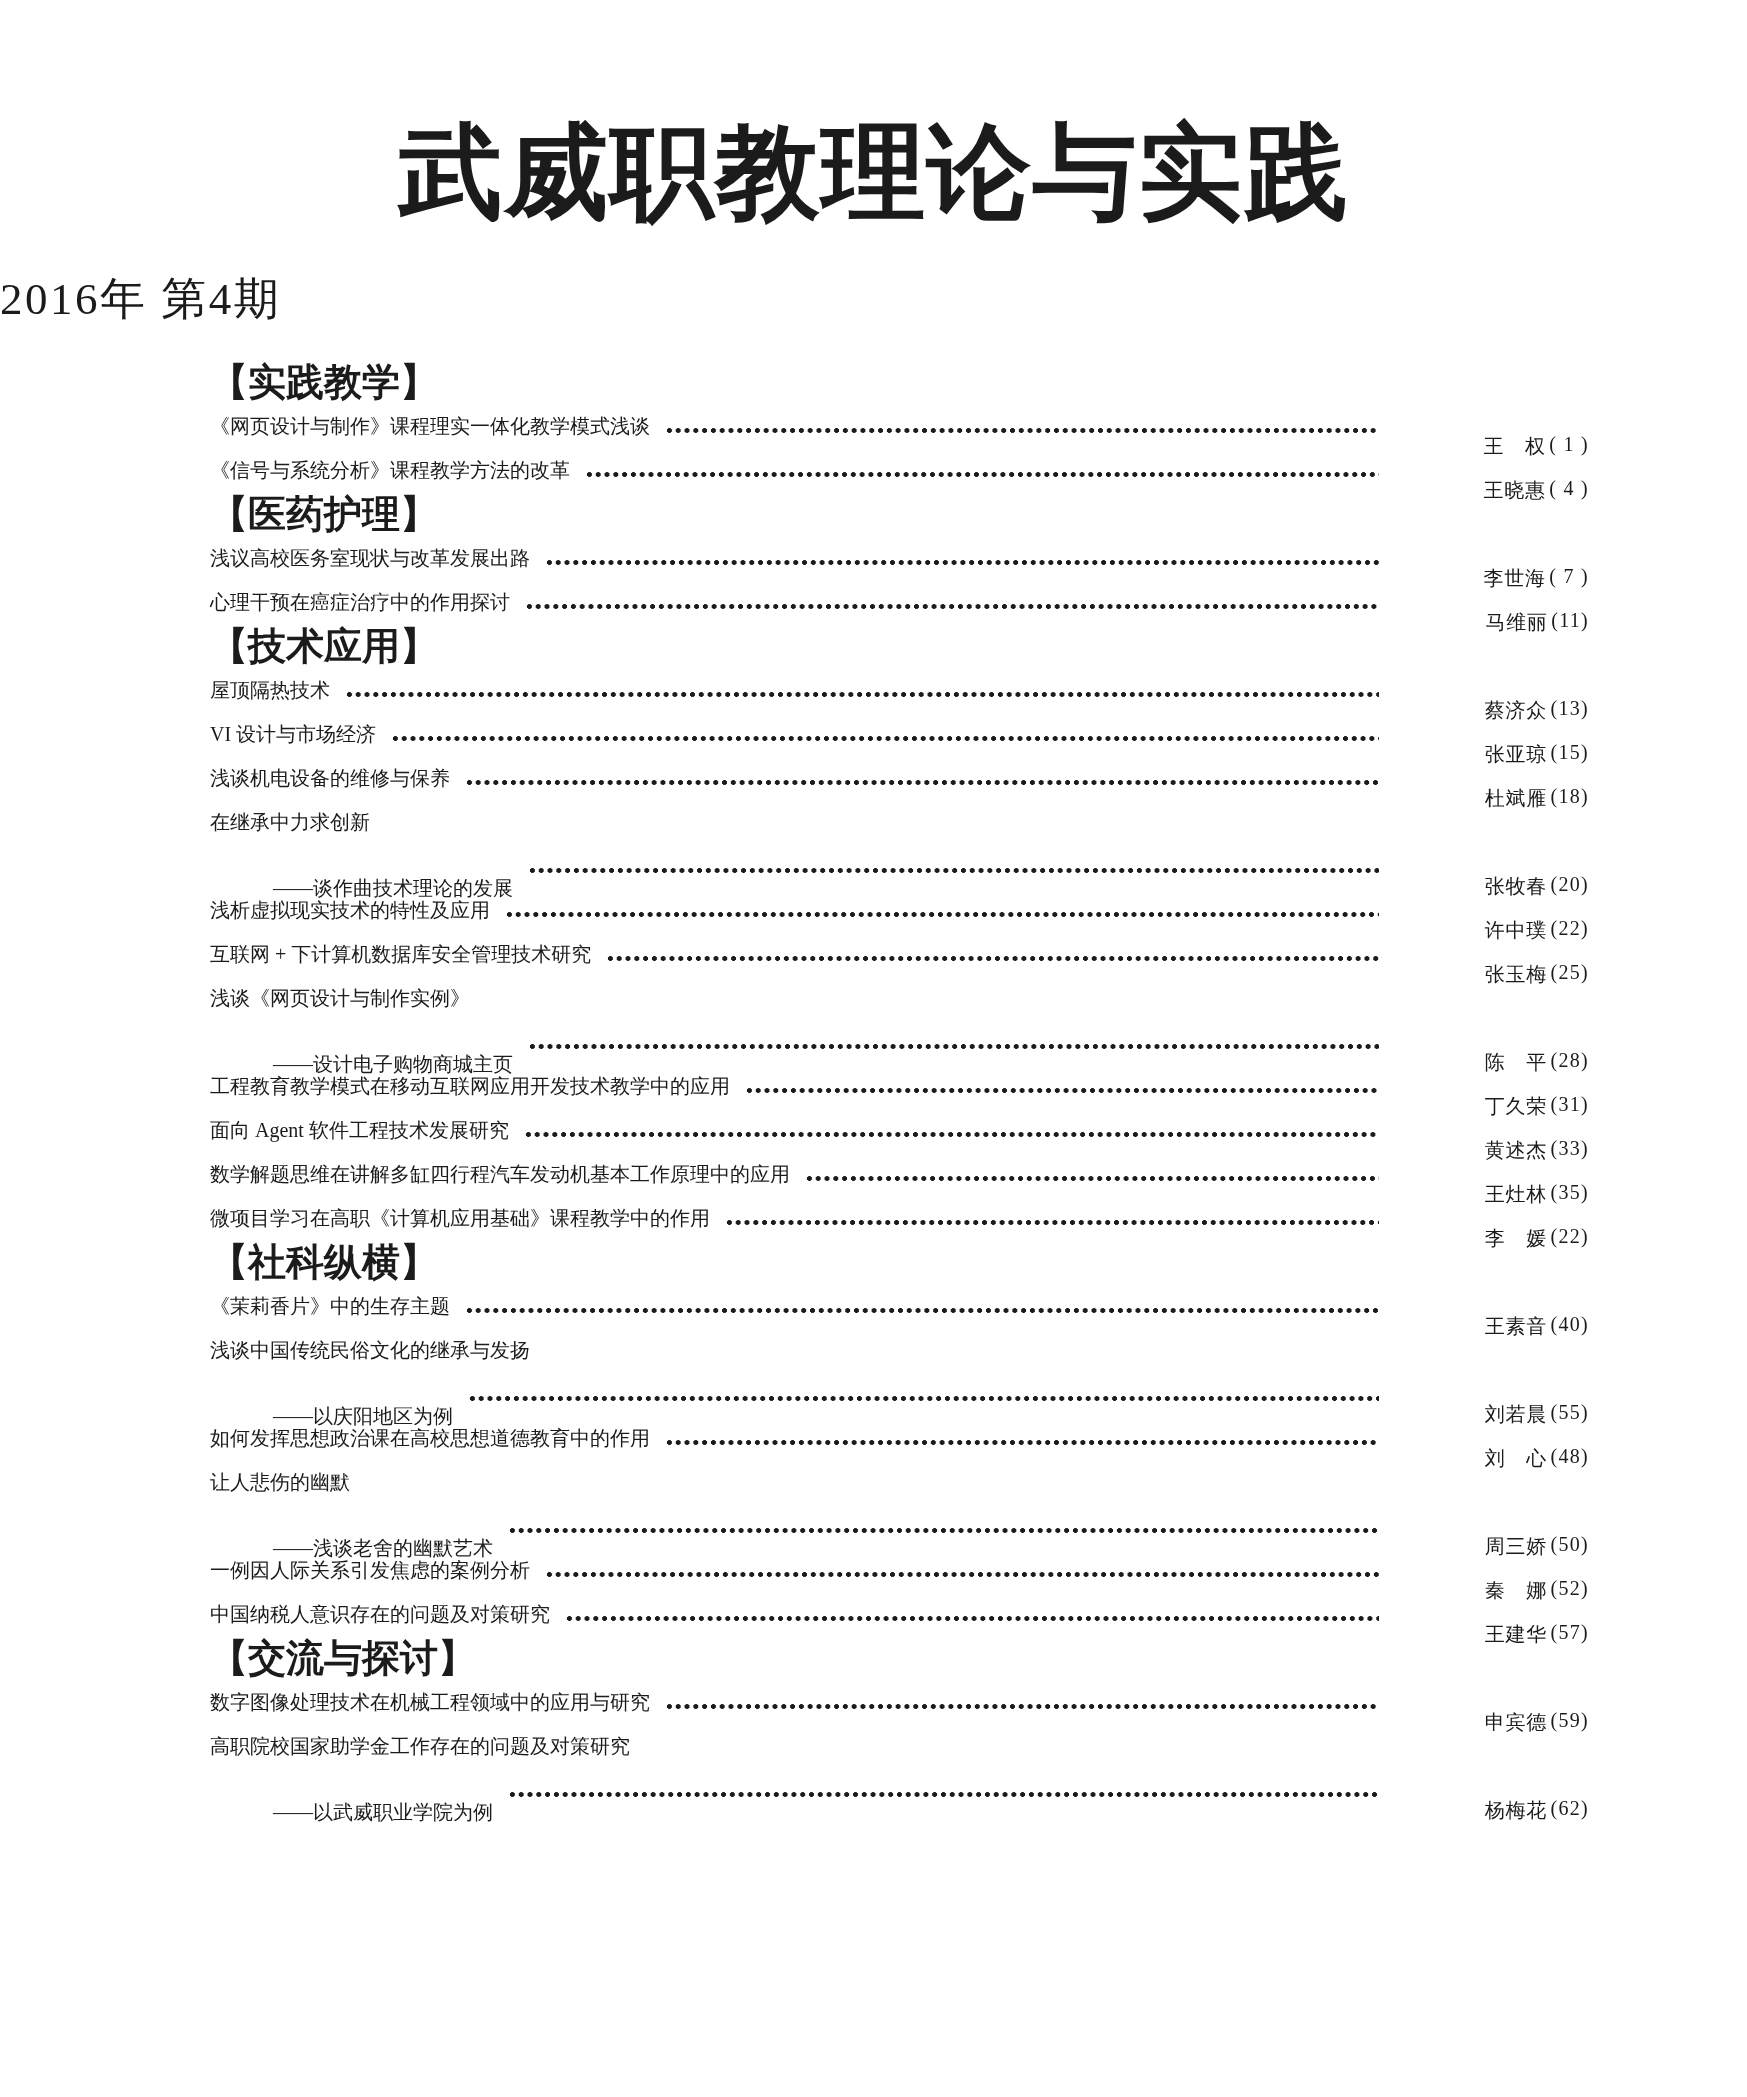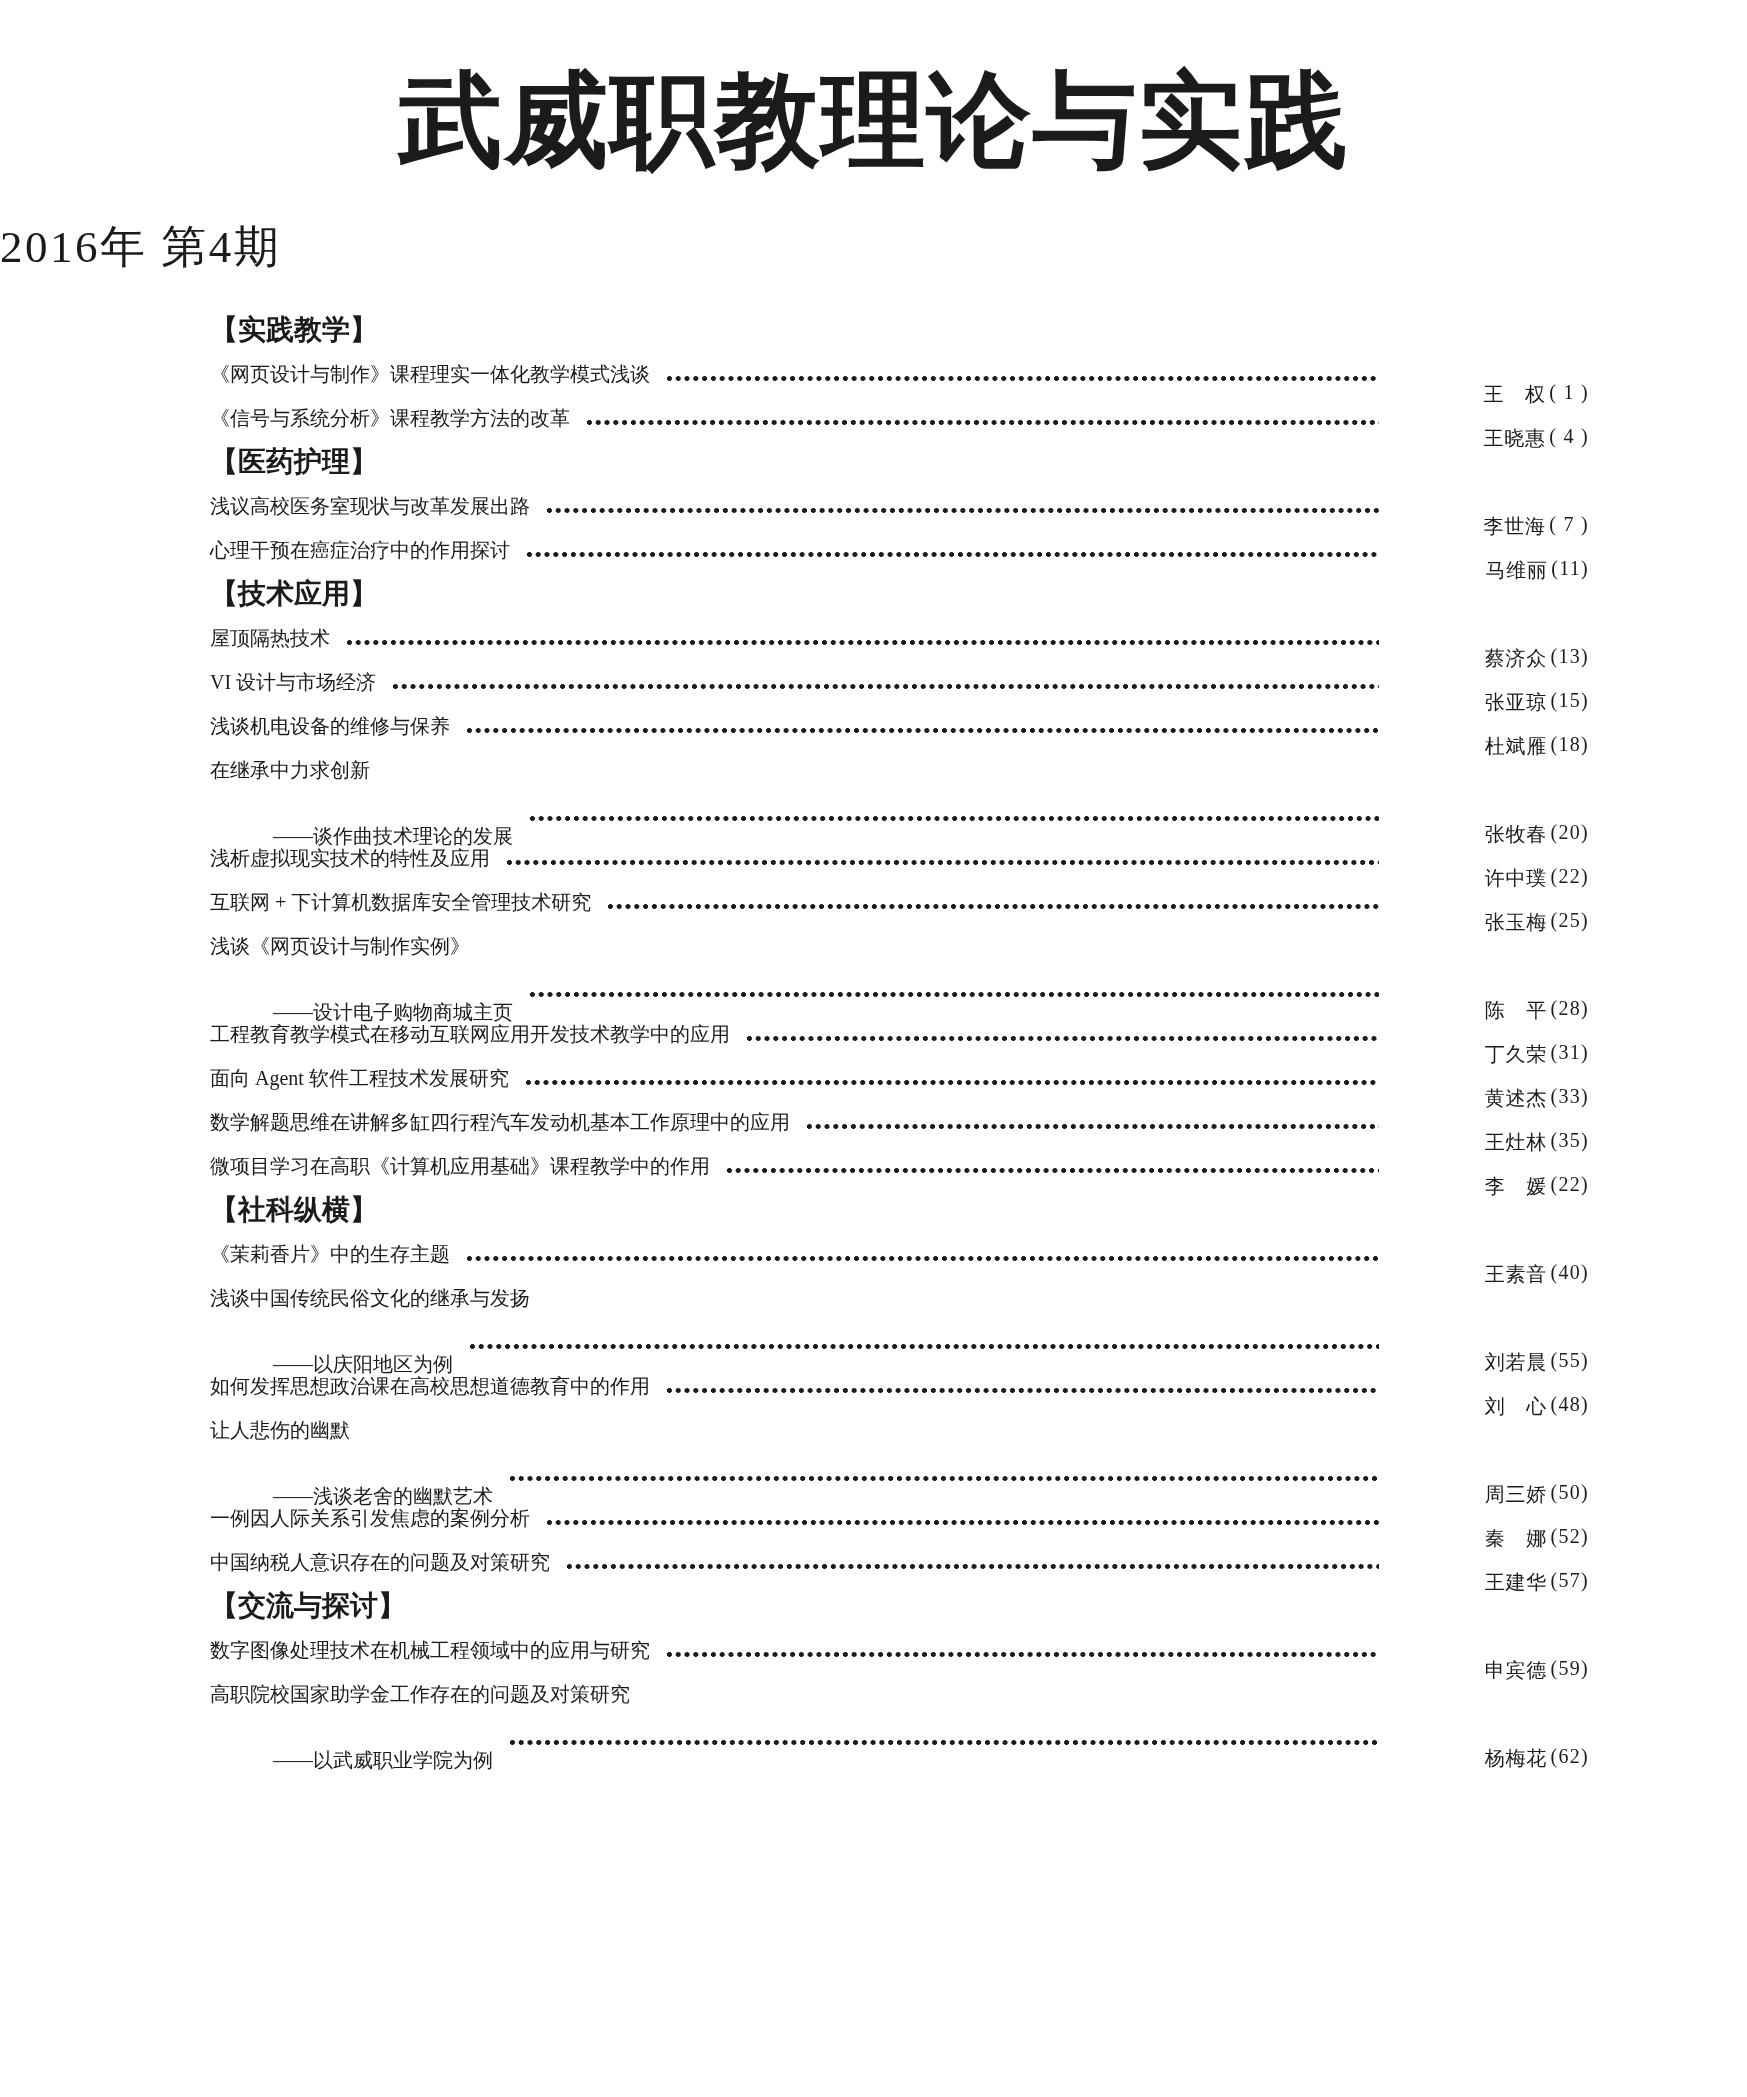--- a/index.html
+++ b/index.html
@@ -8,21 +8,21 @@
     background: #ffffff;
     color: #1b1b1b;
     position: relative;
     font-family: "Liberation Serif", "DejaVu Serif", serif;
     overflow: hidden;
   }
   .sheet { position: absolute; inset: 0; }
 
   .journal-title {
     margin: 0;
-    padding-top: 66px;
+    padding-top: 118px;
     text-align: center;
     font-size: 104px;
     line-height: 1.06;
     font-weight: 800;
     letter-spacing: 1.7px;
     font-family: "Liberation Serif", "DejaVu Serif", serif;
   }
   .issue {
     margin-top: 41px;
     text-align: left;
@@ -42,21 +42,21 @@
   .row {
     display: flex;
     align-items: center;
     height: 44px;
     font-size: 20px;
     white-space: nowrap;
   }
   .section-label {
     font-family: "Liberation Sans", "DejaVu Sans", sans-serif;
     font-weight: 700;
-    font-size: 28px;
+    font-size: 38px;
   }
   .entry .title { flex: 0 0 auto; }
   .entry.indent .title { padding-left: 63px; margin-top: 44px; }
 
   .leader {
     flex: 1 1 auto;
     align-self: stretch;
     margin: 0 12.6px 0 15px;
     min-width: 0;
     background-image: radial-gradient(circle, #1b1b1b 2.2px, rgba(0,0,0,0) 2.5px);

